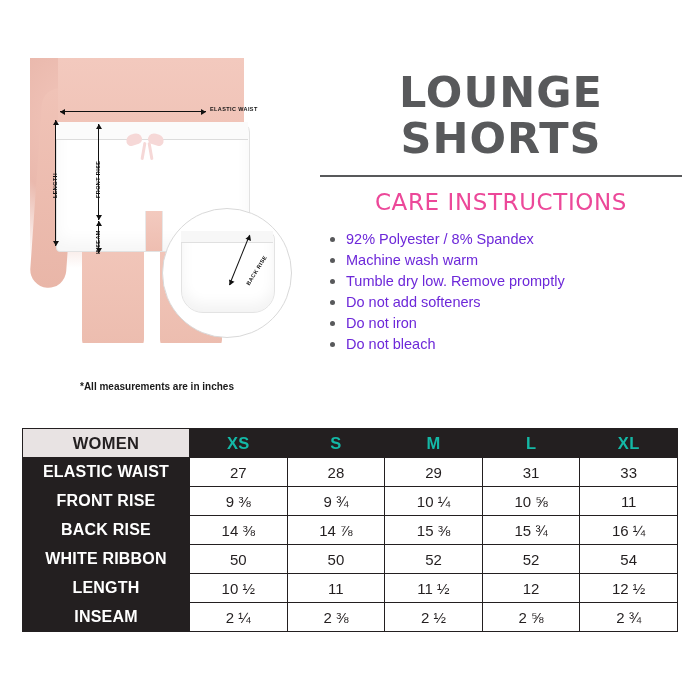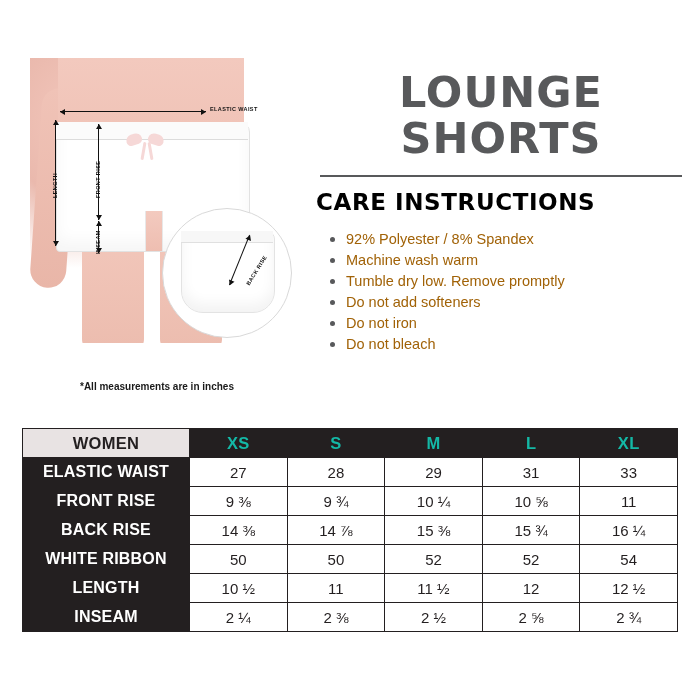--- a/index.html
+++ b/index.html
@@ -253,37 +253,37 @@
     text-align: center;
     margin: 0;
   }
   .divider {
     height: 2px;
     background: #58595b;
     margin: 14px 4px 12px 4px;
   }
   .subtitle {
     font-family: "DejaVu Sans", sans-serif;
-    font-weight: bold;
+    font-weight: normal;
     font-size: 23px;
     letter-spacing: 0.6px;
-    color: #000000;
-    text-align: left;
+    color: #ec4899;
+    text-align: center;
     margin: 0 0 14px 0;
   }
   .care-list {
     list-style: none;
     margin: 0;
     padding: 0 0 0 14px;
   }
   .care-list li {
     position: relative;
     font-size: 14.5px;
     line-height: 21px;
-    color: #a16207;
+    color: #6d28d9;
     padding-left: 16px;
   }
   .care-list li:before {
     content: "";
     position: absolute;
     left: 0;
     top: 8px;
     width: 5px;
     height: 5px;
     border-radius: 50%;

